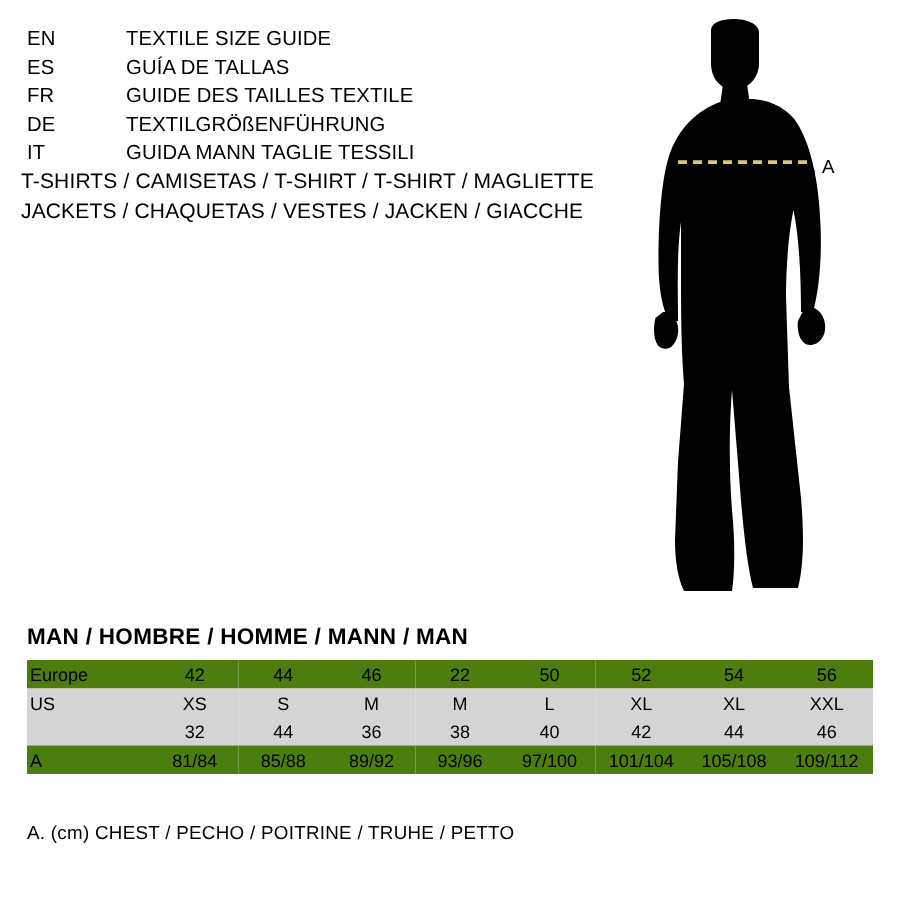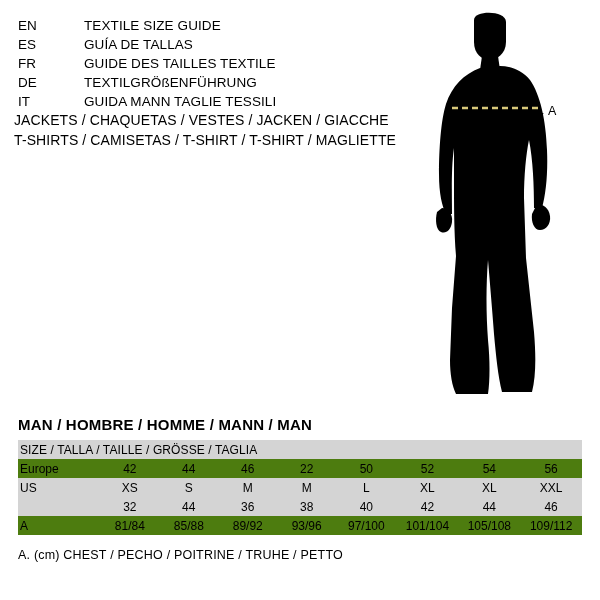--- a/index.html
+++ b/index.html
@@ -145,22 +145,22 @@
     <span class="lang-code">DE</span>
     <span class="lang-text">TEXTILGRÖßENFÜHRUNG</span>
   </div>
   <div class="lang-row">
     <span class="lang-code">IT</span>
     <span class="lang-text">GUIDA MANN TAGLIE TESSILI</span>
   </div>
 </div>
 
 <div class="category-block">
+  <div class="category-line">T-SHIRTS / CAMISETAS / T-SHIRT / T-SHIRT / MAGLIETTE</div>
   <div class="category-line">JACKETS / CHAQUETAS / VESTES / JACKEN / GIACCHE</div>
-  <div class="category-line">T-SHIRTS / CAMISETAS / T-SHIRT / T-SHIRT / MAGLIETTE</div>
 </div>
 
 <div class="figure-wrap">
   <svg width="180" height="400" viewBox="0 0 180 400" xmlns="http://www.w3.org/2000/svg">
     <g fill="#000000">
 
       <path d="M62 12 C62 2, 94 2, 94 14 L94 34 C94 46, 84 52, 78 52 C70 52, 62 46, 62 34 Z"></path>
 
       <path d="M70 48 L86 48 L88 62 L68 62 Z"></path>
 
@@ -193,23 +193,20 @@
     <line x1="40" y1="100" x2="128" y2="100" stroke="#d8c87a" stroke-width="2.5" stroke-dasharray="6 4"></line>
   </svg>
 </div>
 <div class="measure-dashes">- -</div>
 <div class="measure-label">A</div>
 
 <div class="man-title">MAN / HOMBRE / HOMME / MANN / MAN</div>
 
 <table class="size-table">
   <tbody>
-    <tr class="shaded header-row">
-      <td class="col-label" colspan="9">SIZE / TALLA / TAILLE / GRÖSSE / TAGLIA</td>
-    </tr>
 
     <tr class="plain">
       <td class="col-label">Europe</td>
       <td class="col-val">42</td>
       <td class="col-val">44</td>
       <td class="col-val">46</td>
       <td class="col-val">22</td>
       <td class="col-val">50</td>
       <td class="col-val">52</td>
       <td class="col-val">54</td>

